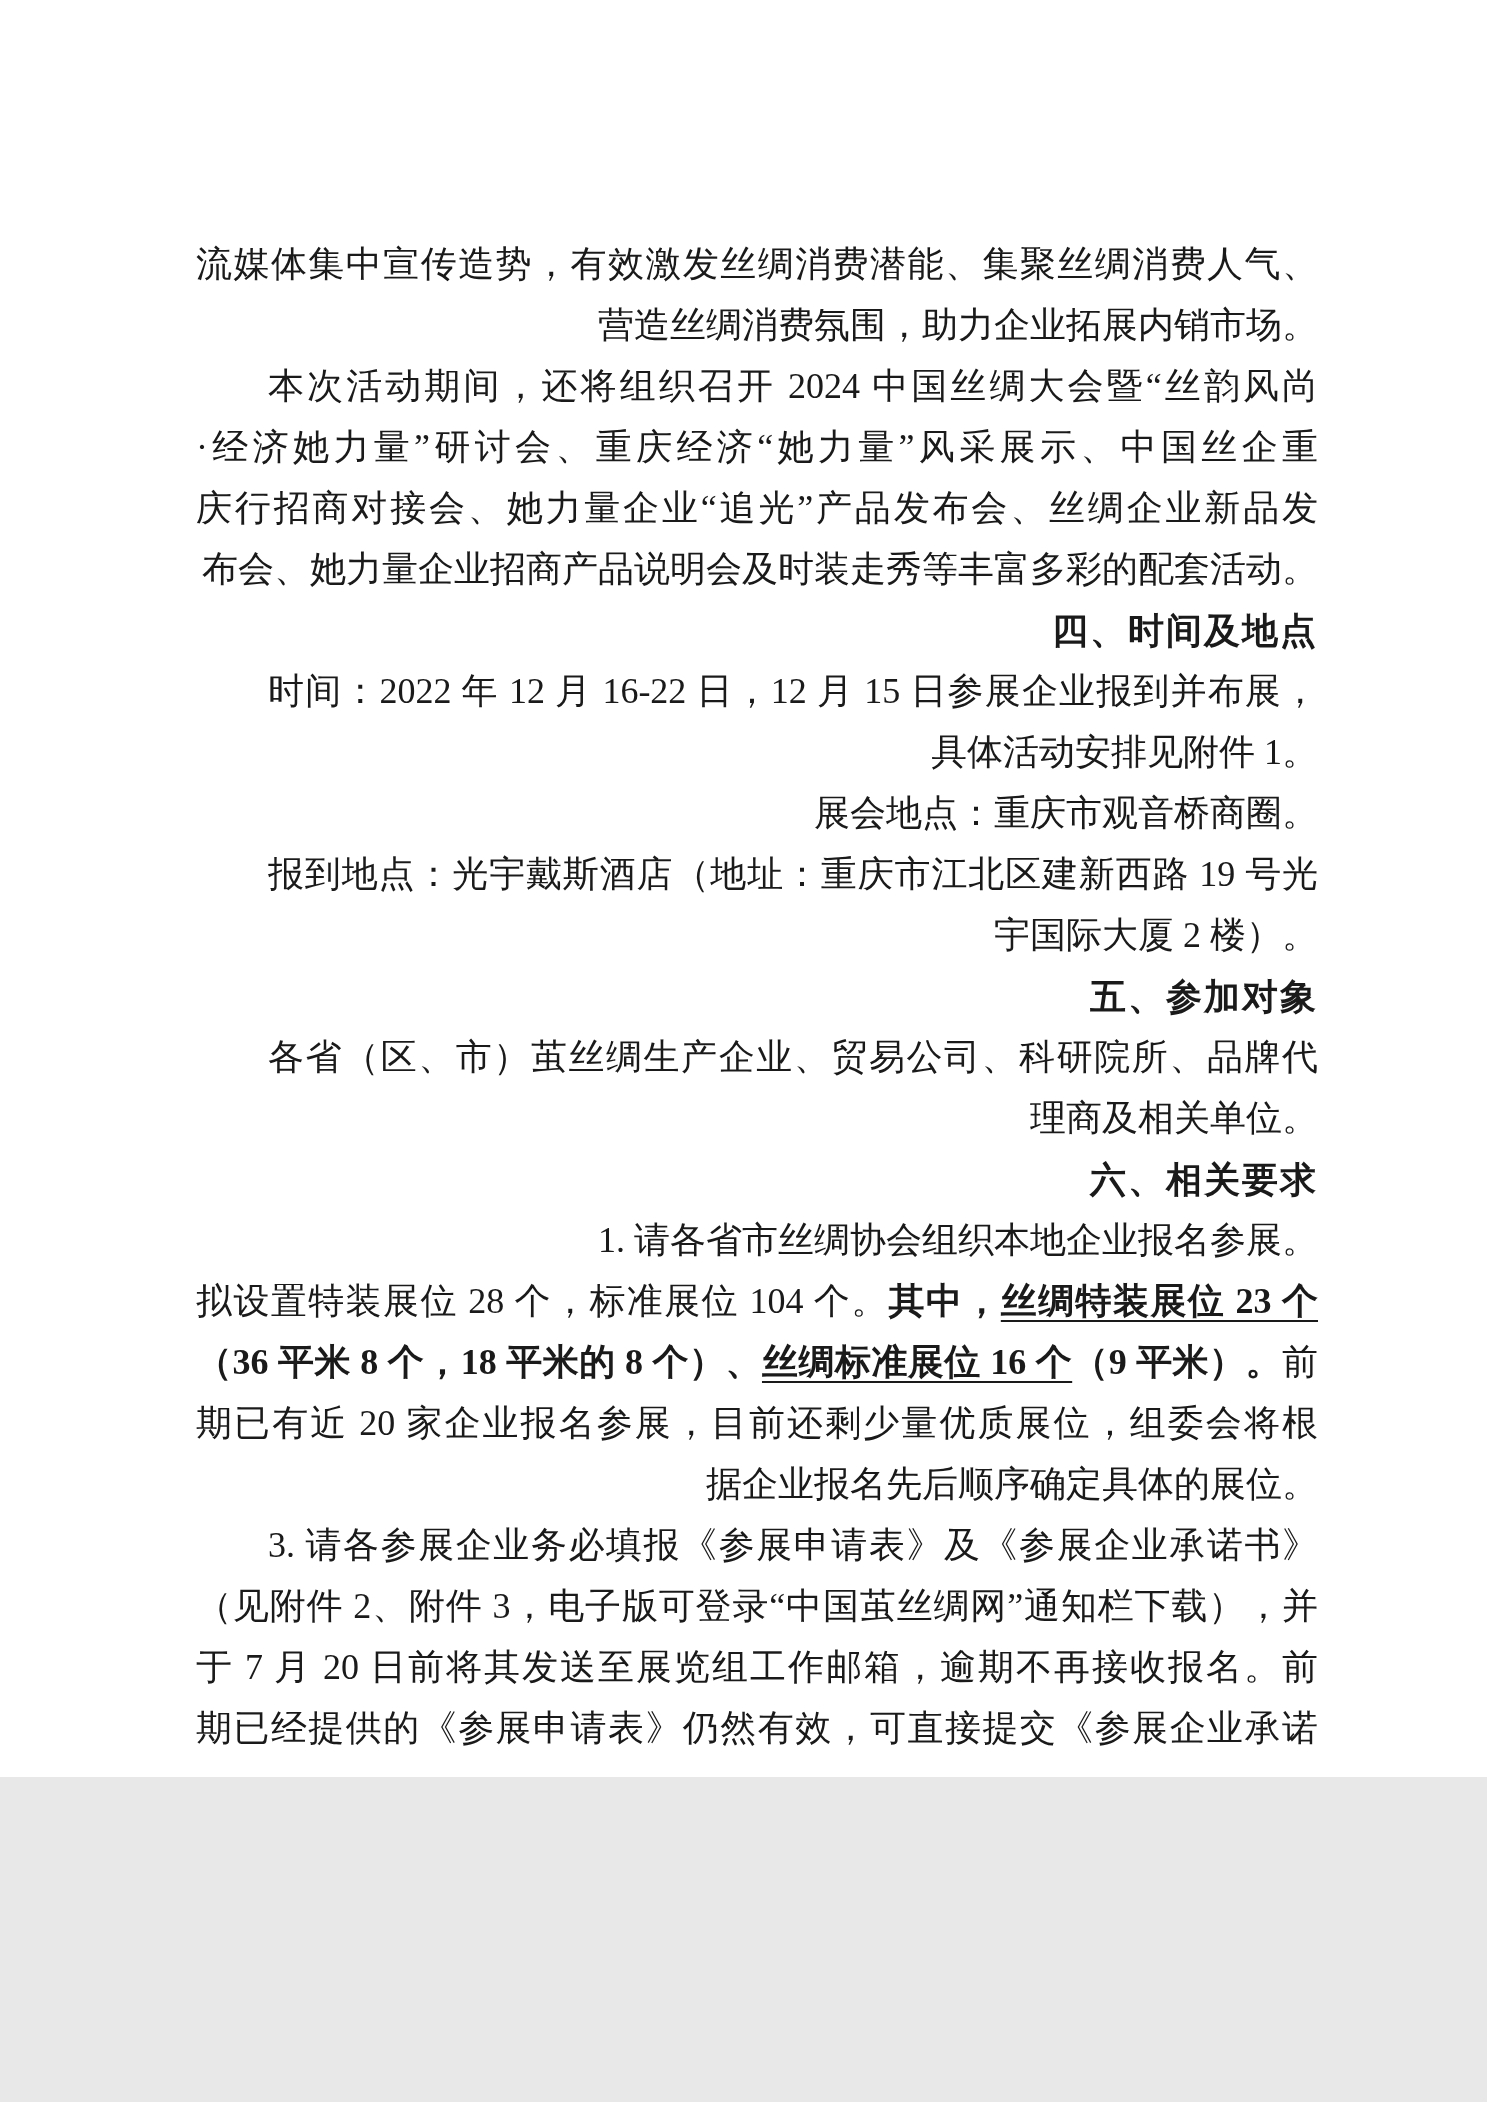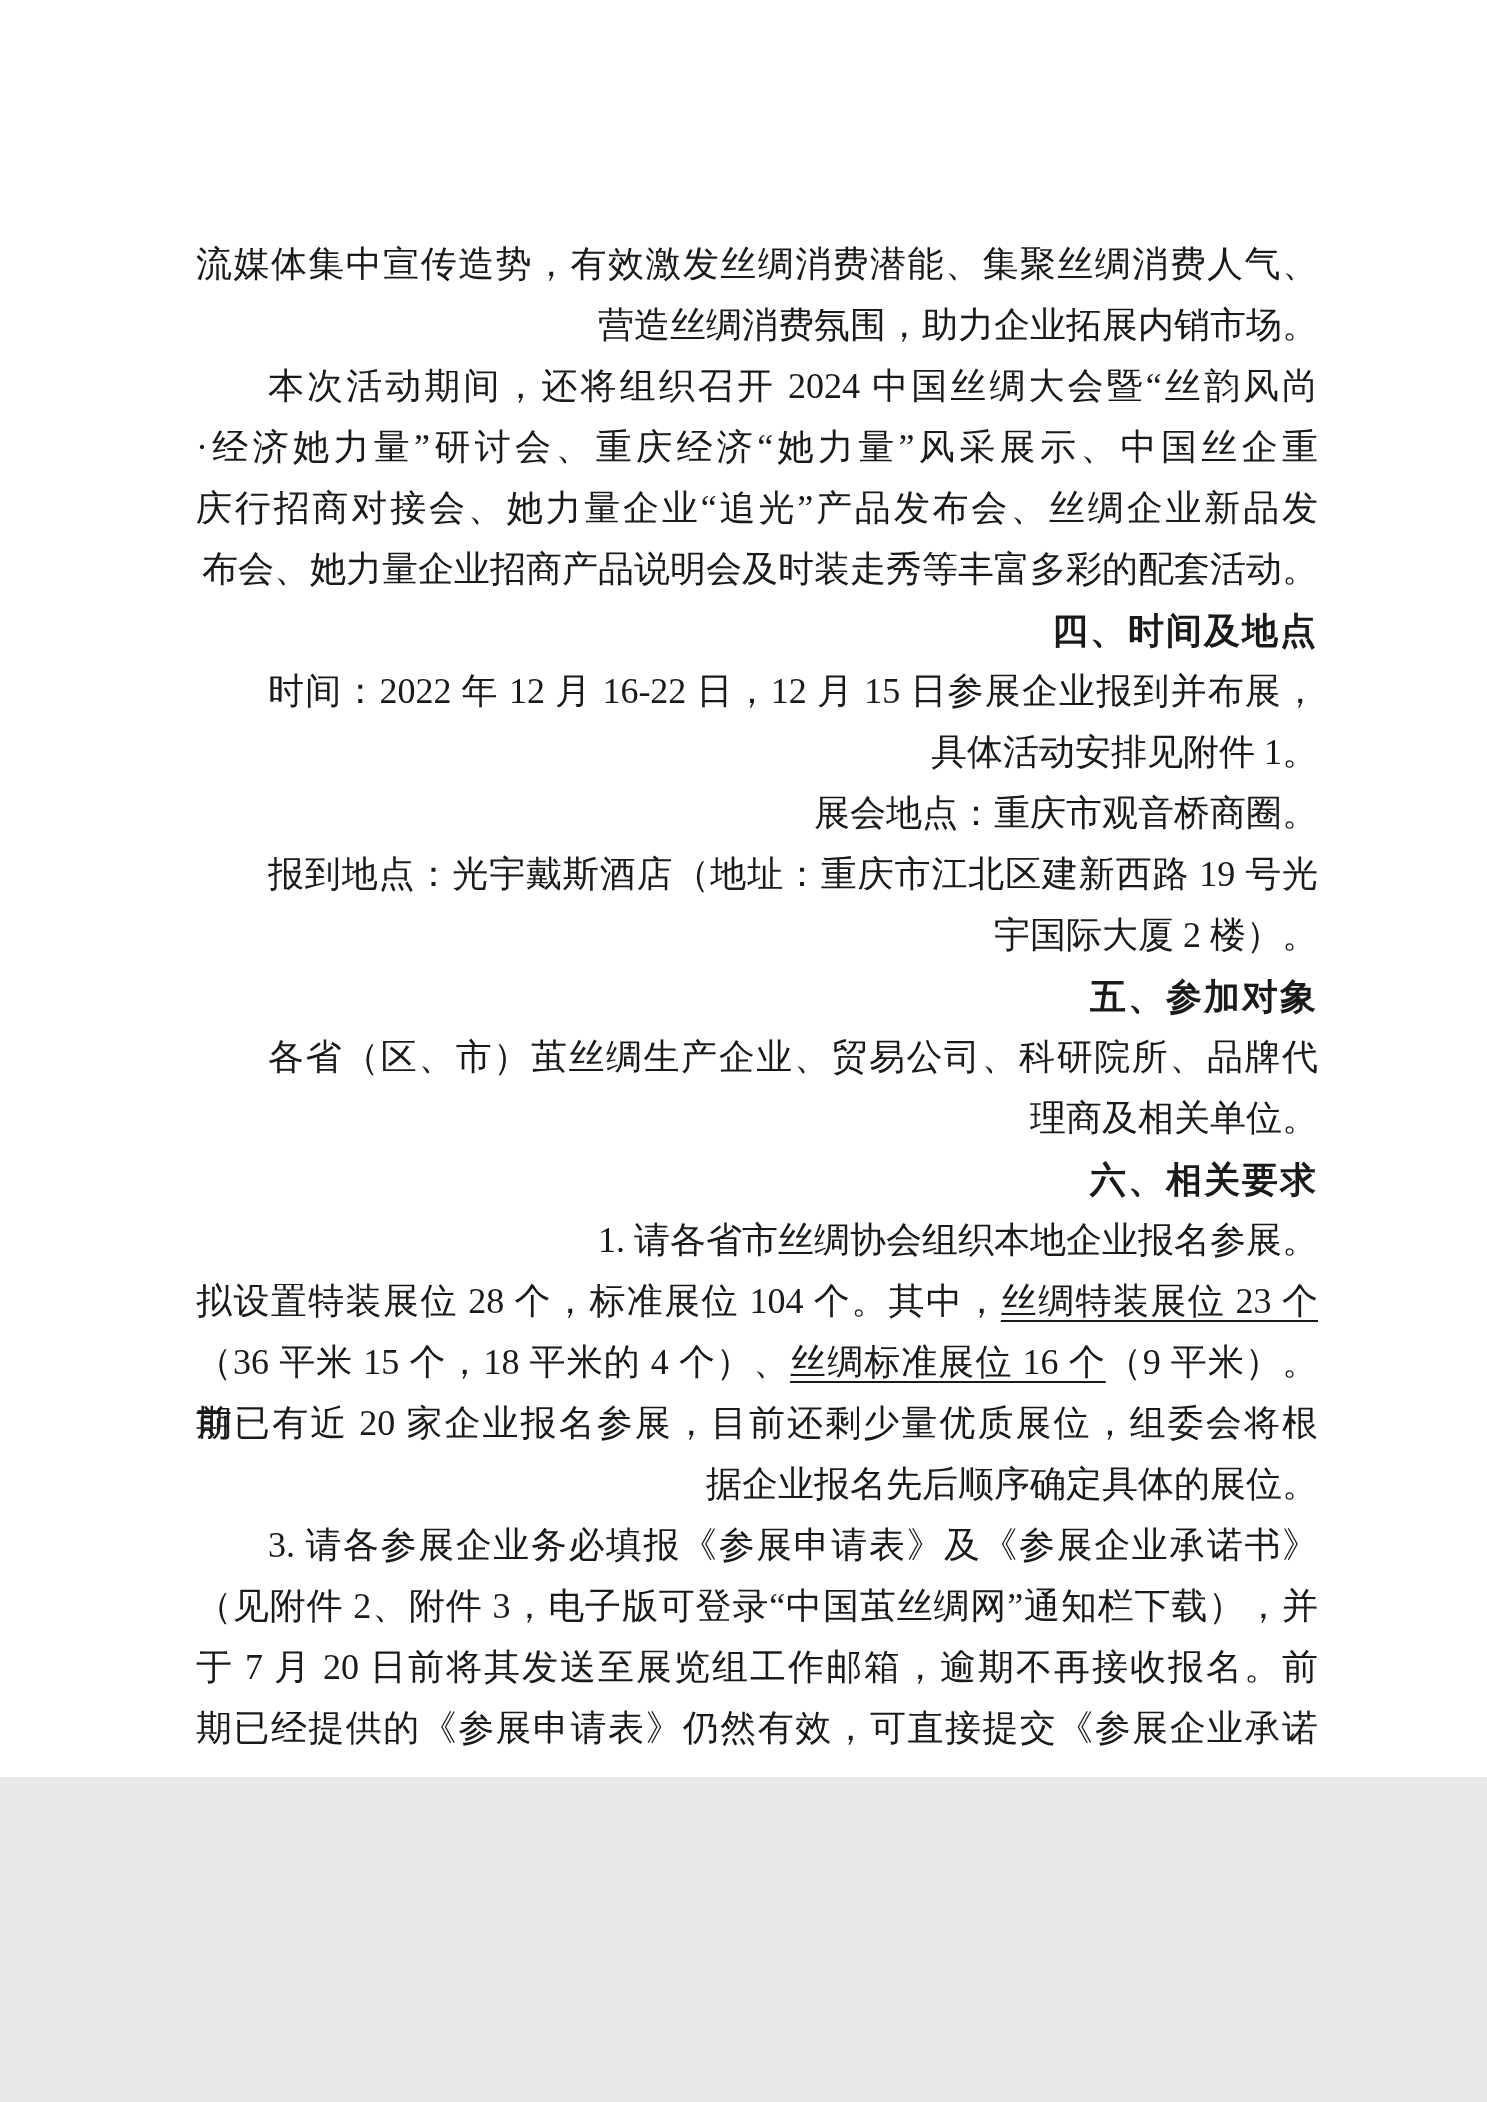--- a/index.html
+++ b/index.html
@@ -31,21 +31,21 @@
     text-align: right;
   }
   .line.fill {
     text-align: justify;
     text-align-last: justify;
   }
   .line.indent {
     text-indent: 72px;
   }
   .seg.bold {
-    font-weight: normal;
+    font-weight: bold;
   }
   .seg.heading {
     font-family: "Liberation Sans", "DejaVu Sans", sans-serif;
     font-weight: bold;
     letter-spacing: 2px;
   }
   .seg.underline {
     text-decoration: underline;
     text-decoration-thickness: 2px;
     text-underline-offset: 7px;
@@ -77,21 +77,21 @@
       <div class="line"><span class="seg">具体活动安排见附件 1。</span></div>
       <div class="line indent"><span class="seg">展会地点：重庆市观音桥商圈。</span></div>
       <div class="line indent fill"><span class="seg">报到地点：光宇戴斯酒店（地址：重庆市江北区建新西路 19 号光</span></div>
       <div class="line"><span class="seg">宇国际大厦 2 楼）。</span></div>
       <div class="line indent"><span class="seg heading">五、参加对象</span></div>
       <div class="line indent fill"><span class="seg">各省（区、市）茧丝绸生产企业、贸易公司、科研院所、品牌代</span></div>
       <div class="line"><span class="seg">理商及相关单位。</span></div>
       <div class="line indent"><span class="seg heading">六、相关要求</span></div>
       <div class="line indent"><span class="seg">1. 请各省市丝绸协会组织本地企业报名参展。</span></div>
       <div class="line fill"><span class="seg">拟设置特装展位 28 个，标准展位 104 个。</span><span class="seg bold">其中，</span><span class="seg bold underline">丝绸特装展位 23 个</span></div>
-      <div class="line fill"><span class="seg bold">（36 平米 15 个，18 平米的 4 个）、</span><span class="seg bold underline">丝绸标准展位 16 个</span><span class="seg bold">（9 平米）。</span><span class="seg">前</span></div>
+      <div class="line fill"><span class="seg bold">（36 平米 8 个，18 平米的 8 个）、</span><span class="seg bold underline">丝绸标准展位 16 个</span><span class="seg bold">（9 平米）。</span><span class="seg">前</span></div>
       <div class="line fill"><span class="seg">期已有近 20 家企业报名参展，目前还剩少量优质展位，组委会将根</span></div>
       <div class="line"><span class="seg">据企业报名先后顺序确定具体的展位。</span></div>
       <div class="line indent fill"><span class="seg">3. 请各参展企业务必填报《参展申请表》及《参展企业承诺书》</span></div>
       <div class="line fill"><span class="seg">（见附件 2、附件 3，电子版可登录“中国茧丝绸网”通知栏下载），并</span></div>
       <div class="line fill"><span class="seg">于 7 月 20 日前将其发送至展览组工作邮箱，逾期不再接收报名。前</span></div>
       <div class="line fill"><span class="seg">期已经提供的《参展申请表》仍然有效，可直接提交《参展企业承诺</span></div>
     </div>
   <div class="page-number">2</div>
 </div>
 

